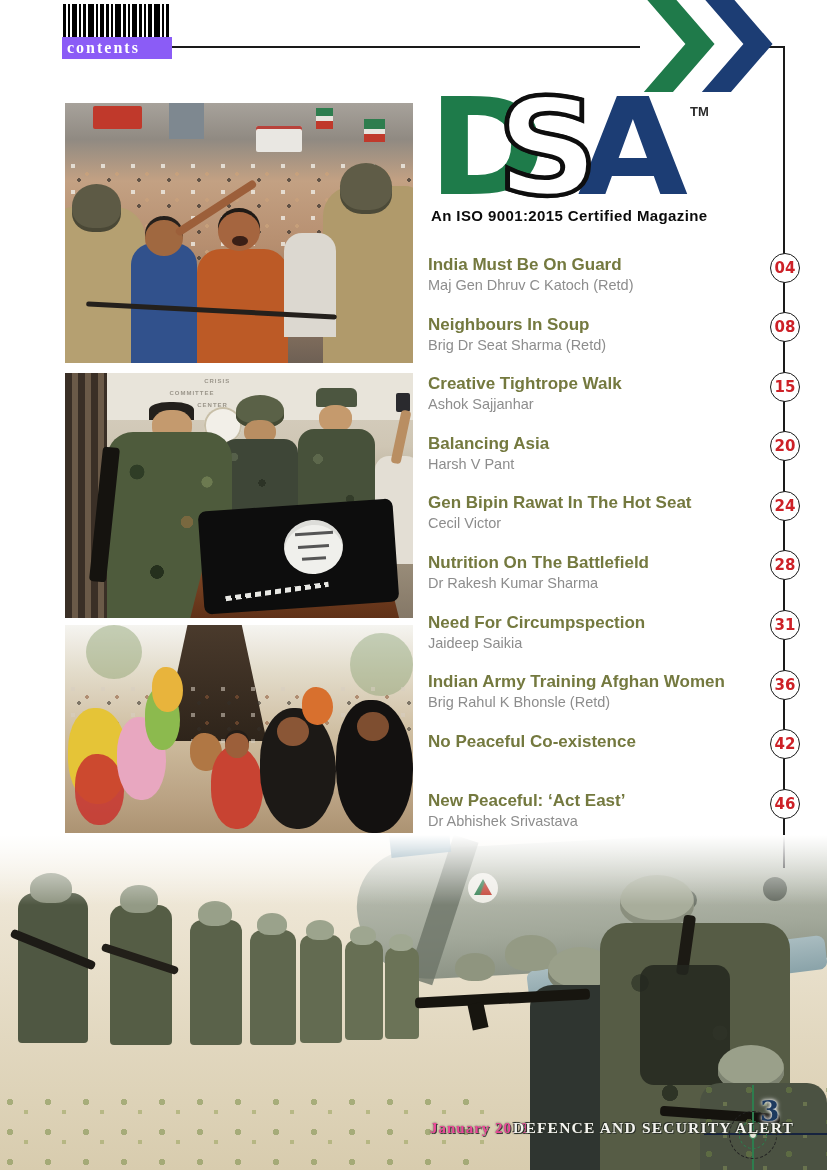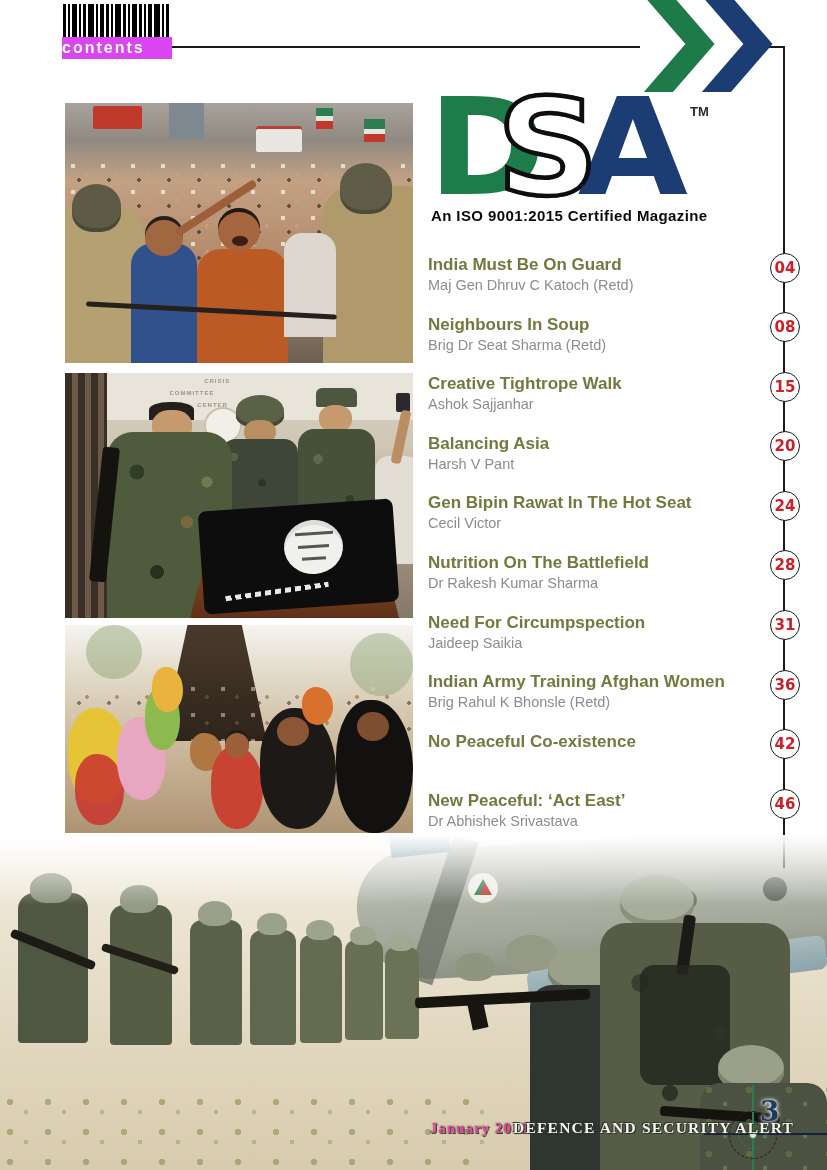--- a/index.html
+++ b/index.html
@@ -1,23 +1,23 @@
 <!DOCTYPE html>
 <html><head>
 <meta charset="utf-8">
 <style>
   html,body{margin:0;padding:0;background:#fff;}
   #page{position:relative;width:827px;height:1170px;background:#fff;overflow:hidden;
         font-family:"Liberation Sans",sans-serif;}
 
   
   .barcode{position:absolute;left:62px;top:4px;width:108px;height:33px;}
-  .contents-box{position:absolute;left:62px;top:37px;width:110px;height:22px;background:#d946ef;
-    color:#fff;font-family:Liberation Sans, sans-serif;font-weight:bold;font-size:16px;
-    letter-spacing:2px;line-height:22px;box-sizing:border-box;}
+  .contents-box{position:absolute;left:62px;top:37px;width:110px;height:22px;background:#8b5cf6;
+    color:#fff;font-family:Liberation Serif, serif;font-weight:bold;font-size:16px;
+    letter-spacing:2px;line-height:22px;padding-left:5px;box-sizing:border-box;}
   .hline1{position:absolute;left:172px;top:46px;width:468px;height:2px;background:#1a1a1a;}
   .hline2{position:absolute;left:764px;top:46px;width:21px;height:2px;background:#1a1a1a;}
   .vline{position:absolute;left:783px;top:46px;width:2px;height:822px;background:#1a1a1a;z-index:1;}
   .chevrons{position:absolute;left:630px;top:0;width:165px;height:92px;}
 
   
   .photo{position:absolute;left:65px;width:348px;overflow:hidden;}
   .photo *{position:absolute;}
   #photo1{top:103px;height:260px;
     background:linear-gradient(180deg,#a7a29b 0%,#908a82 14%,#c3a183 30%,#b68e6f 55%,#8e7763 80%,#6e6054 100%);}

